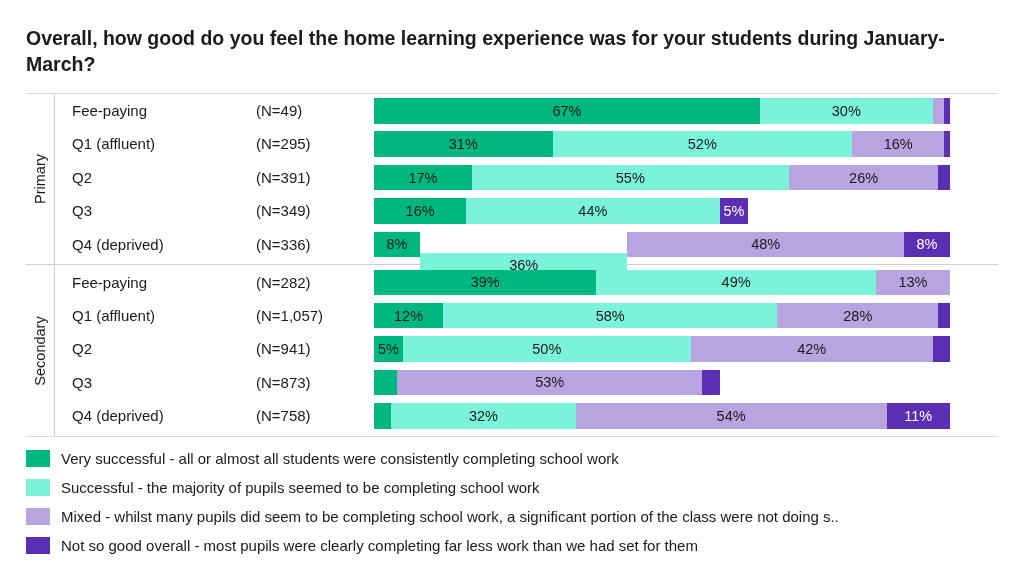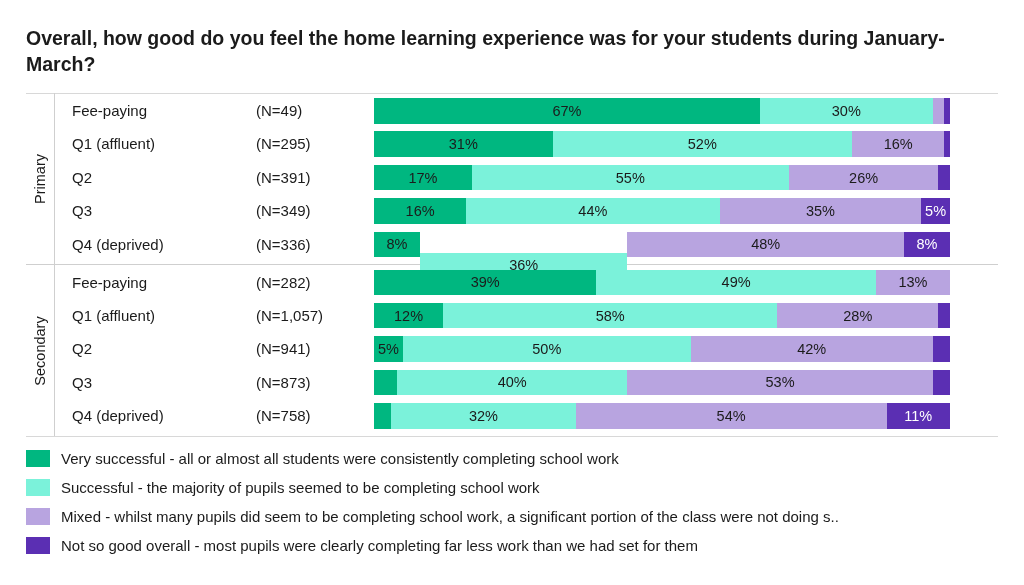--- a/index.html
+++ b/index.html
@@ -221,23 +221,20 @@
         <div class="row" style="top: 101.2px;">
           <div class="cat">Q3</div>
           <div class="nval">(N=349)</div>
           <div class="bar">
             <div class="seg s1" style="width: 16%; background: rgb(0, 183, 128);">
               <span>16%</span>
             </div>
             <div class="seg s2" style="width: 44%; background: rgb(123, 242, 218);">
               <span>44%</span>
             </div>
-            <div class="seg s3" style="width: 35%; background: rgb(184, 164, 224);">
-              <span>35%</span>
-            </div>
             <div class="seg s4" style="width: 5%; background: rgb(91, 47, 179);">
               <span>5%</span>
             </div>
           </div>
         </div>
         <div class="row" style="top: 134.6px;">
           <div class="cat">Q4 (deprived)</div>
           <div class="nval">(N=336)</div>
           <div class="bar">
             <div class="seg s1" style="width: 8%; background: rgb(0, 183, 128);">
@@ -300,23 +297,20 @@
               <span>42%</span>
             </div>
             <div class="seg s4" style="width: 3%; background: rgb(91, 47, 179);"></div>
           </div>
         </div>
         <div class="row" style="top: 272.7px;">
           <div class="cat">Q3</div>
           <div class="nval">(N=873)</div>
           <div class="bar">
             <div class="seg s1" style="width: 4%; background: rgb(0, 183, 128);"></div>
-            <div class="seg s2" style="width: 40%; background: rgb(123, 242, 218);">
-              <span>40%</span>
-            </div>
             <div class="seg s3" style="width: 53%; background: rgb(184, 164, 224);">
               <span>53%</span>
             </div>
             <div class="seg s4" style="width: 3%; background: rgb(91, 47, 179);"></div>
           </div>
         </div>
         <div class="row" style="top: 306.1px;">
           <div class="cat">Q4 (deprived)</div>
           <div class="nval">(N=758)</div>
           <div class="bar">

